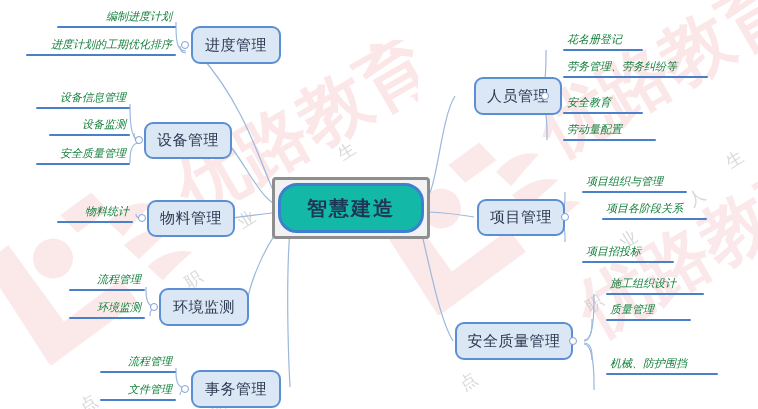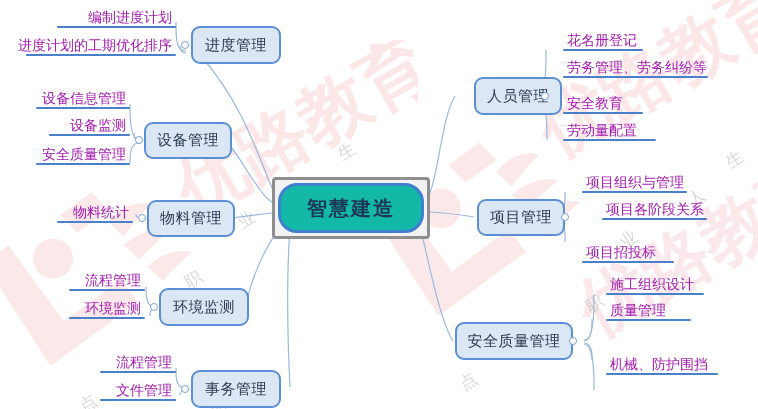--- a/index.html
+++ b/index.html
@@ -27,22 +27,22 @@
     background:#14b8a6;border:3px solid #3f7fd0;border-radius:19px;
     font-size:20px;font-weight:bold;color:#1d3557;letter-spacing:2px;
   }
   .center-frame{
     position:absolute;z-index:3;box-sizing:border-box;
     border:3px solid #8e8e8e;border-radius:4px;background:#f2f2f2;
   }
   
   .leaf{position:absolute;z-index:4;box-sizing:border-box;}
   .leaf .leaf-text{
-    position:absolute;left:0;bottom:4px;font-size:14px;color:#a21caf;
-    white-space:nowrap;line-height:14px;
+    position:absolute;left:0;bottom:4px;font-size:11px;color:#15803d;
+    white-space:nowrap;line-height:14px;font-style:italic;
   }
   .leaf.right .leaf-text{left:4px;}
   .leaf.left .leaf-text{right:4px;left:auto;text-align:right;}
   .leaf .leaf-rule{
     position:absolute;left:0;bottom:0;height:2.5px;width:100%;
     background:#4a7fc9;border-radius:1px;
   }
   .dot{
     position:absolute;z-index:5;width:8px;height:8px;border-radius:50%;
     background:#ffffff;border:1.4px solid #7ba2d8;box-sizing:border-box;

